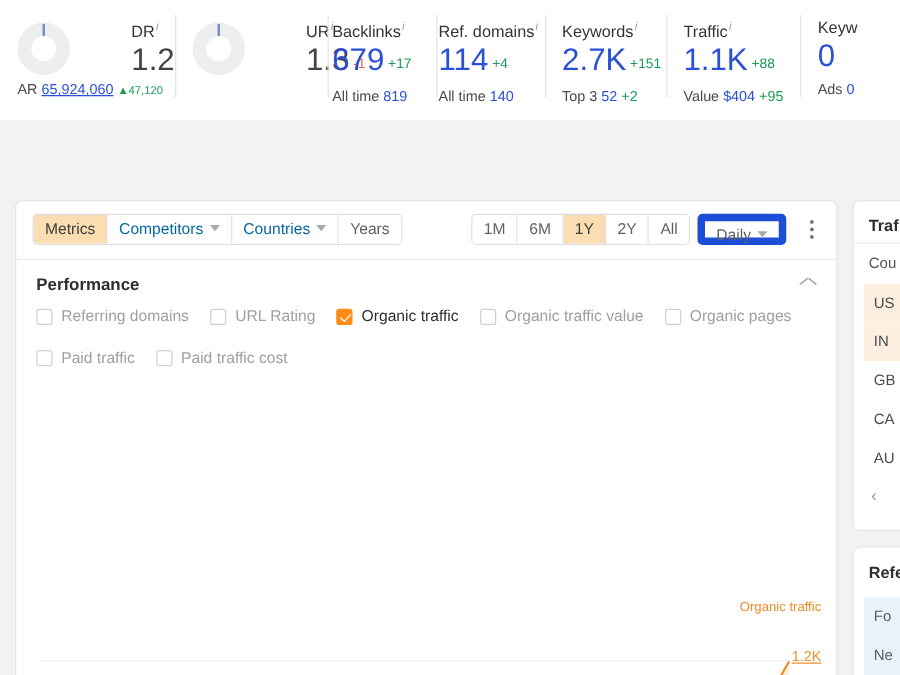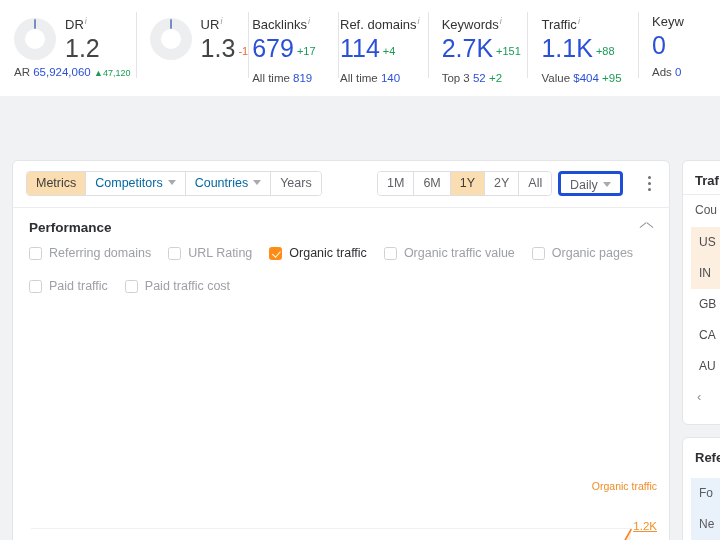--- a/index.html
+++ b/index.html
@@ -23,21 +23,21 @@
     position: relative;
     height: 96px;
     padding: 14px 0 0 0;
     display: flex;
     flex-direction: column;
   }
   .metric.sep::before {
     content: ""; position: absolute; left: 0; top: 12px;
     width: 1px; height: 66px; background: #e3e4e8;
   }
-  .m-row { display: flex; align-items: flex-start; }
+  .m-row { display: flex; align-items: flex-start; gap: 40px; }
   .donut {
     width: 42px; height: 42px; border-radius: 50%;
     background: #eceef0;
     position: relative; flex: none;
     margin-top: 4px;
   }
   .donut::after {
     content: ""; position: absolute; left: 50%; top: 50%;
     transform: translate(-50%,-50%);
     width: 20px; height: 20px; border-radius: 50%; background: #fff;
@@ -67,21 +67,21 @@
   .m-sub {
     font-size: 11.5px; color: #4a4a4a; white-space: nowrap;
     margin-top: 6px;
   }
   .m-sub .num { color: #2b50d8; }
   .m-sub .dgreen { color: #1a9b55; }
   .ar-line {
     position: absolute; left: 14px; top: 66px;
     font-size: 11.5px; color: #4a4a4a; white-space: nowrap;
   }
-  .ar-line .num { color: #2b50d8; }
+  .ar-line .num { color: #2b50d8; text-decoration: underline; }
   .ar-line .tri { color: #1a9b55; font-size: 9px; }
 
   
   .tabbar {
     position: absolute; left: 0; top: 110px; width: 720px; height: 40px;
   }
   .tab {
     position: absolute; top: 0; height: 26px; line-height: 26px;
     font-size: 13.5px; padding: 0 11px; border-radius: 4px;
     color: #8b8f96; white-space: nowrap; cursor: pointer;
@@ -114,21 +114,21 @@
   }
   .btn:last-child { border-right: none; }
   .btn.sel { background: #fbddb2; color: #3d3d3d; }
   .btn.dis { color: #0369a1; }
   .caret {
     display: inline-block; width: 0; height: 0; margin-left: 5px;
     border-left: 4px solid transparent; border-right: 4px solid transparent;
     border-top: 5px solid #a8aab0; vertical-align: 2px;
   }
   .single-btn {
-    position: absolute; height: 25px; border: 3px solid #1d4ed8;
+    position: absolute; height: 25px; border: 6px solid #1d4ed8;
     border-radius: 4px; background: #fff;
     font-size: 12.5px; line-height: 23px; padding: 0 9px;
     color: #606166; white-space: nowrap; cursor: pointer;
   }
   .kebab {
     position: absolute; width: 16px; height: 25px; cursor: pointer;
   }
   .kebab i {
     display: block; width: 3px; height: 3px; border-radius: 50%;
     background: #6f7176; margin: 0 auto;

